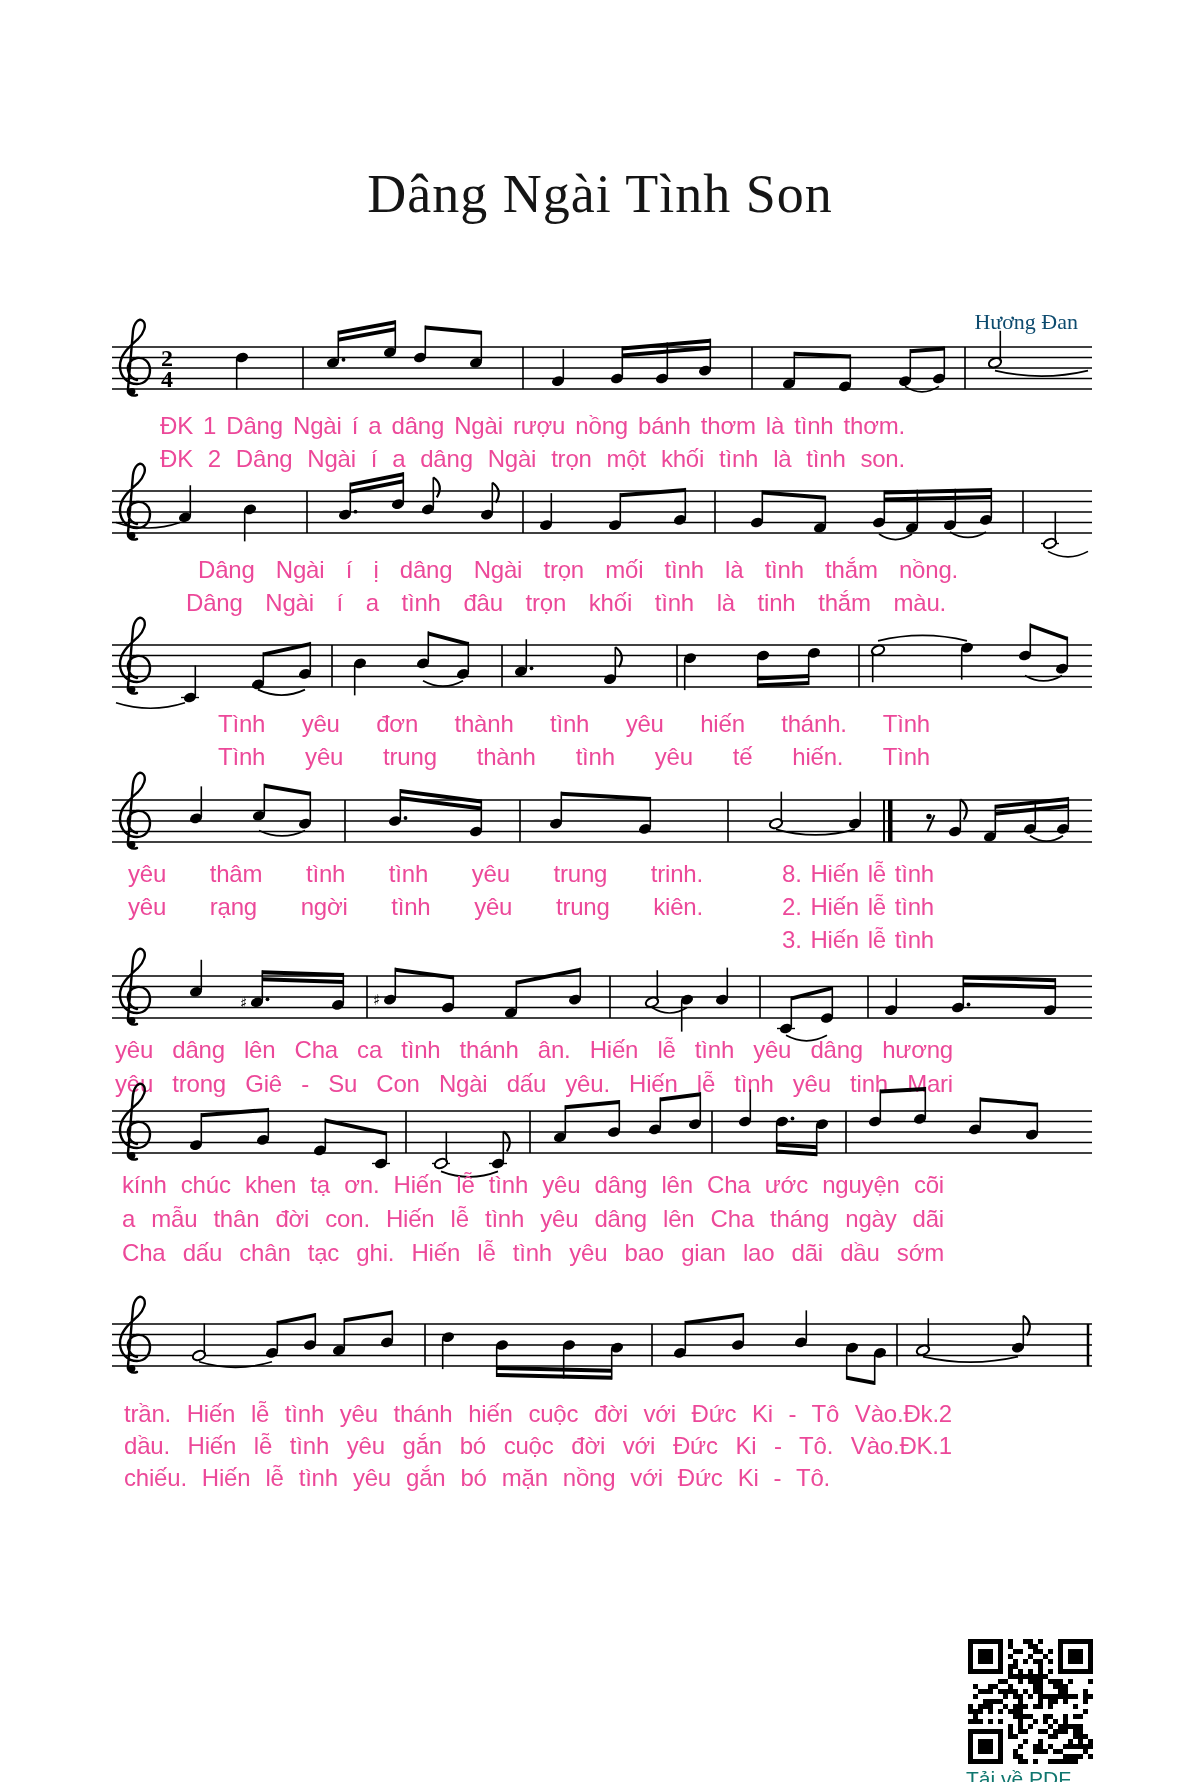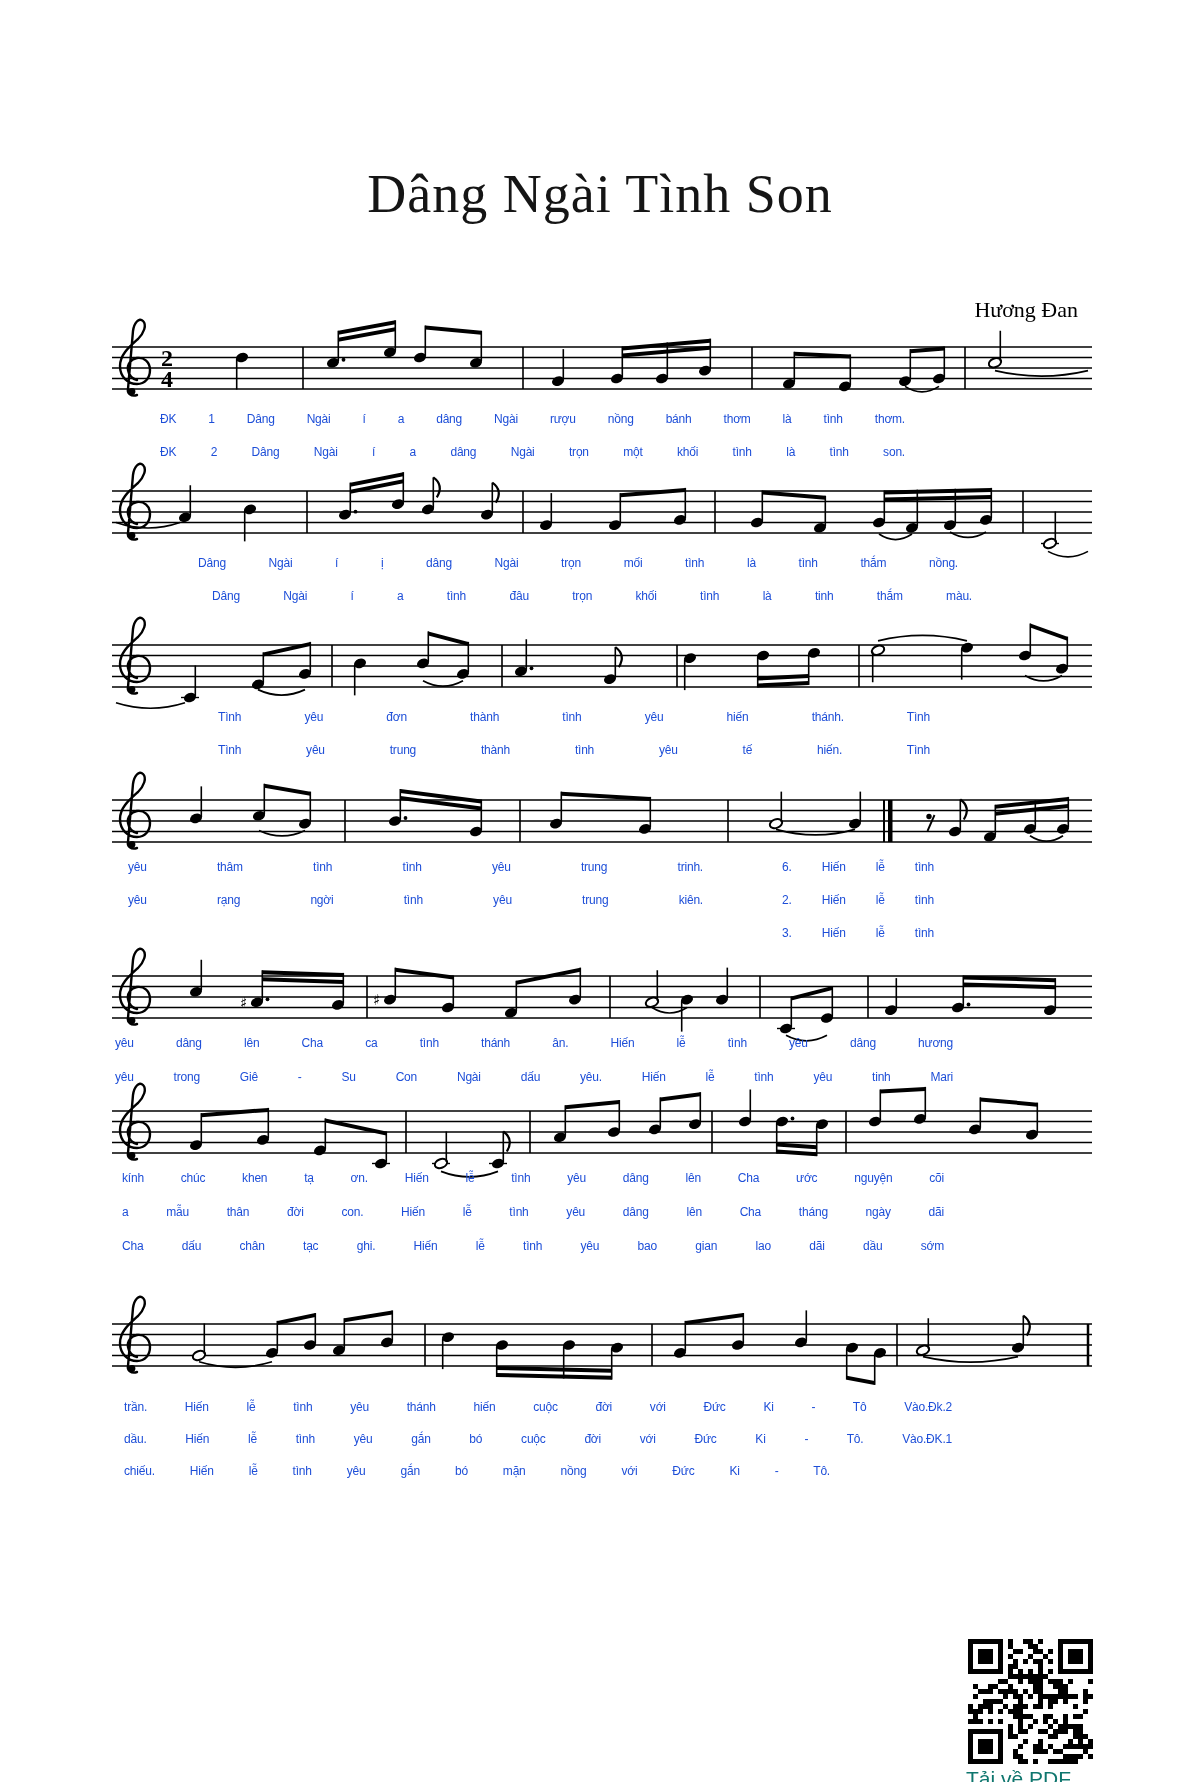--- a/index.html
+++ b/index.html
@@ -1,25 +1,25 @@
 <!DOCTYPE html>
 <html><head>
 <meta charset="utf-8">
 <style>
   html,body{margin:0;padding:0;background:#fff;}
   .page{position:relative;width:1200px;height:1782px;background:#fff;overflow:hidden;
         font-family:"Liberation Sans",sans-serif;color:#000;margin-top:27px;}
   .title{position:absolute;top:136px;left:0;right:0;text-align:center;
          font-family:"Liberation Serif",serif;font-size:54px;font-weight:500;
          color:#151515;letter-spacing:1px;}
-  .composer{position:absolute;top:270px;right:122px;
-            font-family:"Liberation Serif",serif;font-size:22px;color:#000000;}
+  .composer{position:absolute;top:282px;right:122px;
+            font-family:"Liberation Serif",serif;font-size:22px;color:#0c4a6e;}
   .system{position:absolute;left:0;width:1200px;height:240px;}
   .staffsvg{position:absolute;left:100px;top:0;}
-  .lyr{position:absolute;font-size:12px;letter-spacing:-0.2px;color:#1d4ed8;
+  .lyr{position:absolute;font-size:24px;letter-spacing:-0.2px;color:#ec4899;
        text-align:justify;text-align-last:justify;white-space:nowrap;}
   .lyr.lbl{white-space:nowrap;}
   .qr{position:absolute;left:968px;top:1612px;width:125px;height:125px;}
   .qr-caption{position:absolute;left:966px;top:1740px;width:140px;
               font-size:21px;color:#0f766e;}
 </style>
 </head>
 <body>
 
 <div class="page">
@@ -144,21 +144,21 @@
         <line x1="855.3" y1="104.625" x2="855.3" y2="69.75817757009345" stroke="#000" stroke-width="1.6"></line>
         <line x1="891.3" y1="99.375" x2="891.3" y2="68.875" stroke="#000" stroke-width="1.6"></line>
         <path d="M784.3,71.5 L891.3,68.875 L891.3,72.875 L784.3,75.5 Z" fill="#000"></path>
         <path d="M784.3,78.5 L891.3,75.875 L891.3,79.875 L784.3,82.5 Z" fill="#000"></path>
         <path d="M16,103.5 Q48,114.5 80,103.5" fill="none" stroke="#000" stroke-width="1.7"></path>
         <path d="M779,115.05 Q795.5,126.05 812,115.05" fill="none" stroke="#000" stroke-width="1.7"></path>
         <path d="M850,112.94999999999999 Q868,123.94999999999999 886,112.94999999999999" fill="none" stroke="#000" stroke-width="1.7"></path>
         <path d="M948,132.375 Q968,143.375 988,132.375" fill="none" stroke="#000" stroke-width="1.7"></path>
       </svg>
     <div class="lyr" style="top:137px;left:198px;width:760px">Dâng Ngài í ị dâng Ngài trọn mối tình là tình thắm nồng.</div>
-    <div class="lyr" style="top:170px;left:212px;width:760px">Dâng Ngài í a tình đâu trọn khối tình là tinh thắm màu.</div>
+    <div class="lyr" style="top:170px;left:186px;width:760px">Dâng Ngài í a tình đâu trọn khối tình là tinh thắm màu.</div>
   </div>
 
   <div class="system" style="top:546px">
     <svg class="staffsvg" width="1000" height="165">
         <line x1="12" y1="72" x2="992" y2="72" stroke="#000" stroke-width="1.3"></line>
         <line x1="12" y1="82.5" x2="992" y2="82.5" stroke="#000" stroke-width="1.3"></line>
         <line x1="12" y1="93" x2="992" y2="93" stroke="#000" stroke-width="1.3"></line>
         <line x1="12" y1="103.5" x2="992" y2="103.5" stroke="#000" stroke-width="1.3"></line>
         <line x1="12" y1="114" x2="992" y2="114" stroke="#000" stroke-width="1.3"></line>
         <g>
@@ -268,21 +268,21 @@
         <line x1="935.3" y1="99.375" x2="935.3" y2="72.43493150684931" stroke="#000" stroke-width="1.6"></line>
         <line x1="968.3" y1="99.375" x2="968.3" y2="68.875" stroke="#000" stroke-width="1.6"></line>
         <path d="M895.3,76.75 L968.3,68.875 L968.3,72.875 L895.3,80.75 Z" fill="#000"></path>
         <path d="M895.3,83.75 L968.3,75.875 L968.3,79.875 L895.3,87.75 Z" fill="#000"></path>
         <path d="M159,102.45 Q182,113.45 205,102.45" fill="none" stroke="#000" stroke-width="1.7"></path>
         <path d="M676,101.4 Q715.5,112.4 755,101.4" fill="none" stroke="#000" stroke-width="1.7"></path>
         <path d="M930,107.69999999999999 Q946.5,118.69999999999999 963,107.69999999999999" fill="none" stroke="#000" stroke-width="1.7"></path>
       </svg>
     <div class="lyr" style="top:132px;left:128px;width:575px">yêu thâm tình tình yêu trung trinh.</div>
     <div class="lyr" style="top:165px;left:128px;width:575px">yêu rạng ngời tình yêu trung kiên.</div>
-    <div class="lyr lbl" style="top:132px;left:782px;width:152px">6. Hiến lễ tình</div>
+    <div class="lyr lbl" style="top:132px;left:782px;width:152px">8. Hiến lễ tình</div>
     <div class="lyr lbl" style="top:165px;left:782px;width:152px">2. Hiến lễ tình</div>
     <div class="lyr lbl" style="top:198px;left:782px;width:152px">3. Hiến lễ tình</div>
   </div>
 
   <div class="system" style="top:877px">
     <svg class="staffsvg" width="1000" height="165">
         <line x1="12" y1="72" x2="992" y2="72" stroke="#000" stroke-width="1.3"></line>
         <line x1="12" y1="82.5" x2="992" y2="82.5" stroke="#000" stroke-width="1.3"></line>
         <line x1="12" y1="93" x2="992" y2="93" stroke="#000" stroke-width="1.3"></line>
         <line x1="12" y1="103.5" x2="992" y2="103.5" stroke="#000" stroke-width="1.3"></line>

